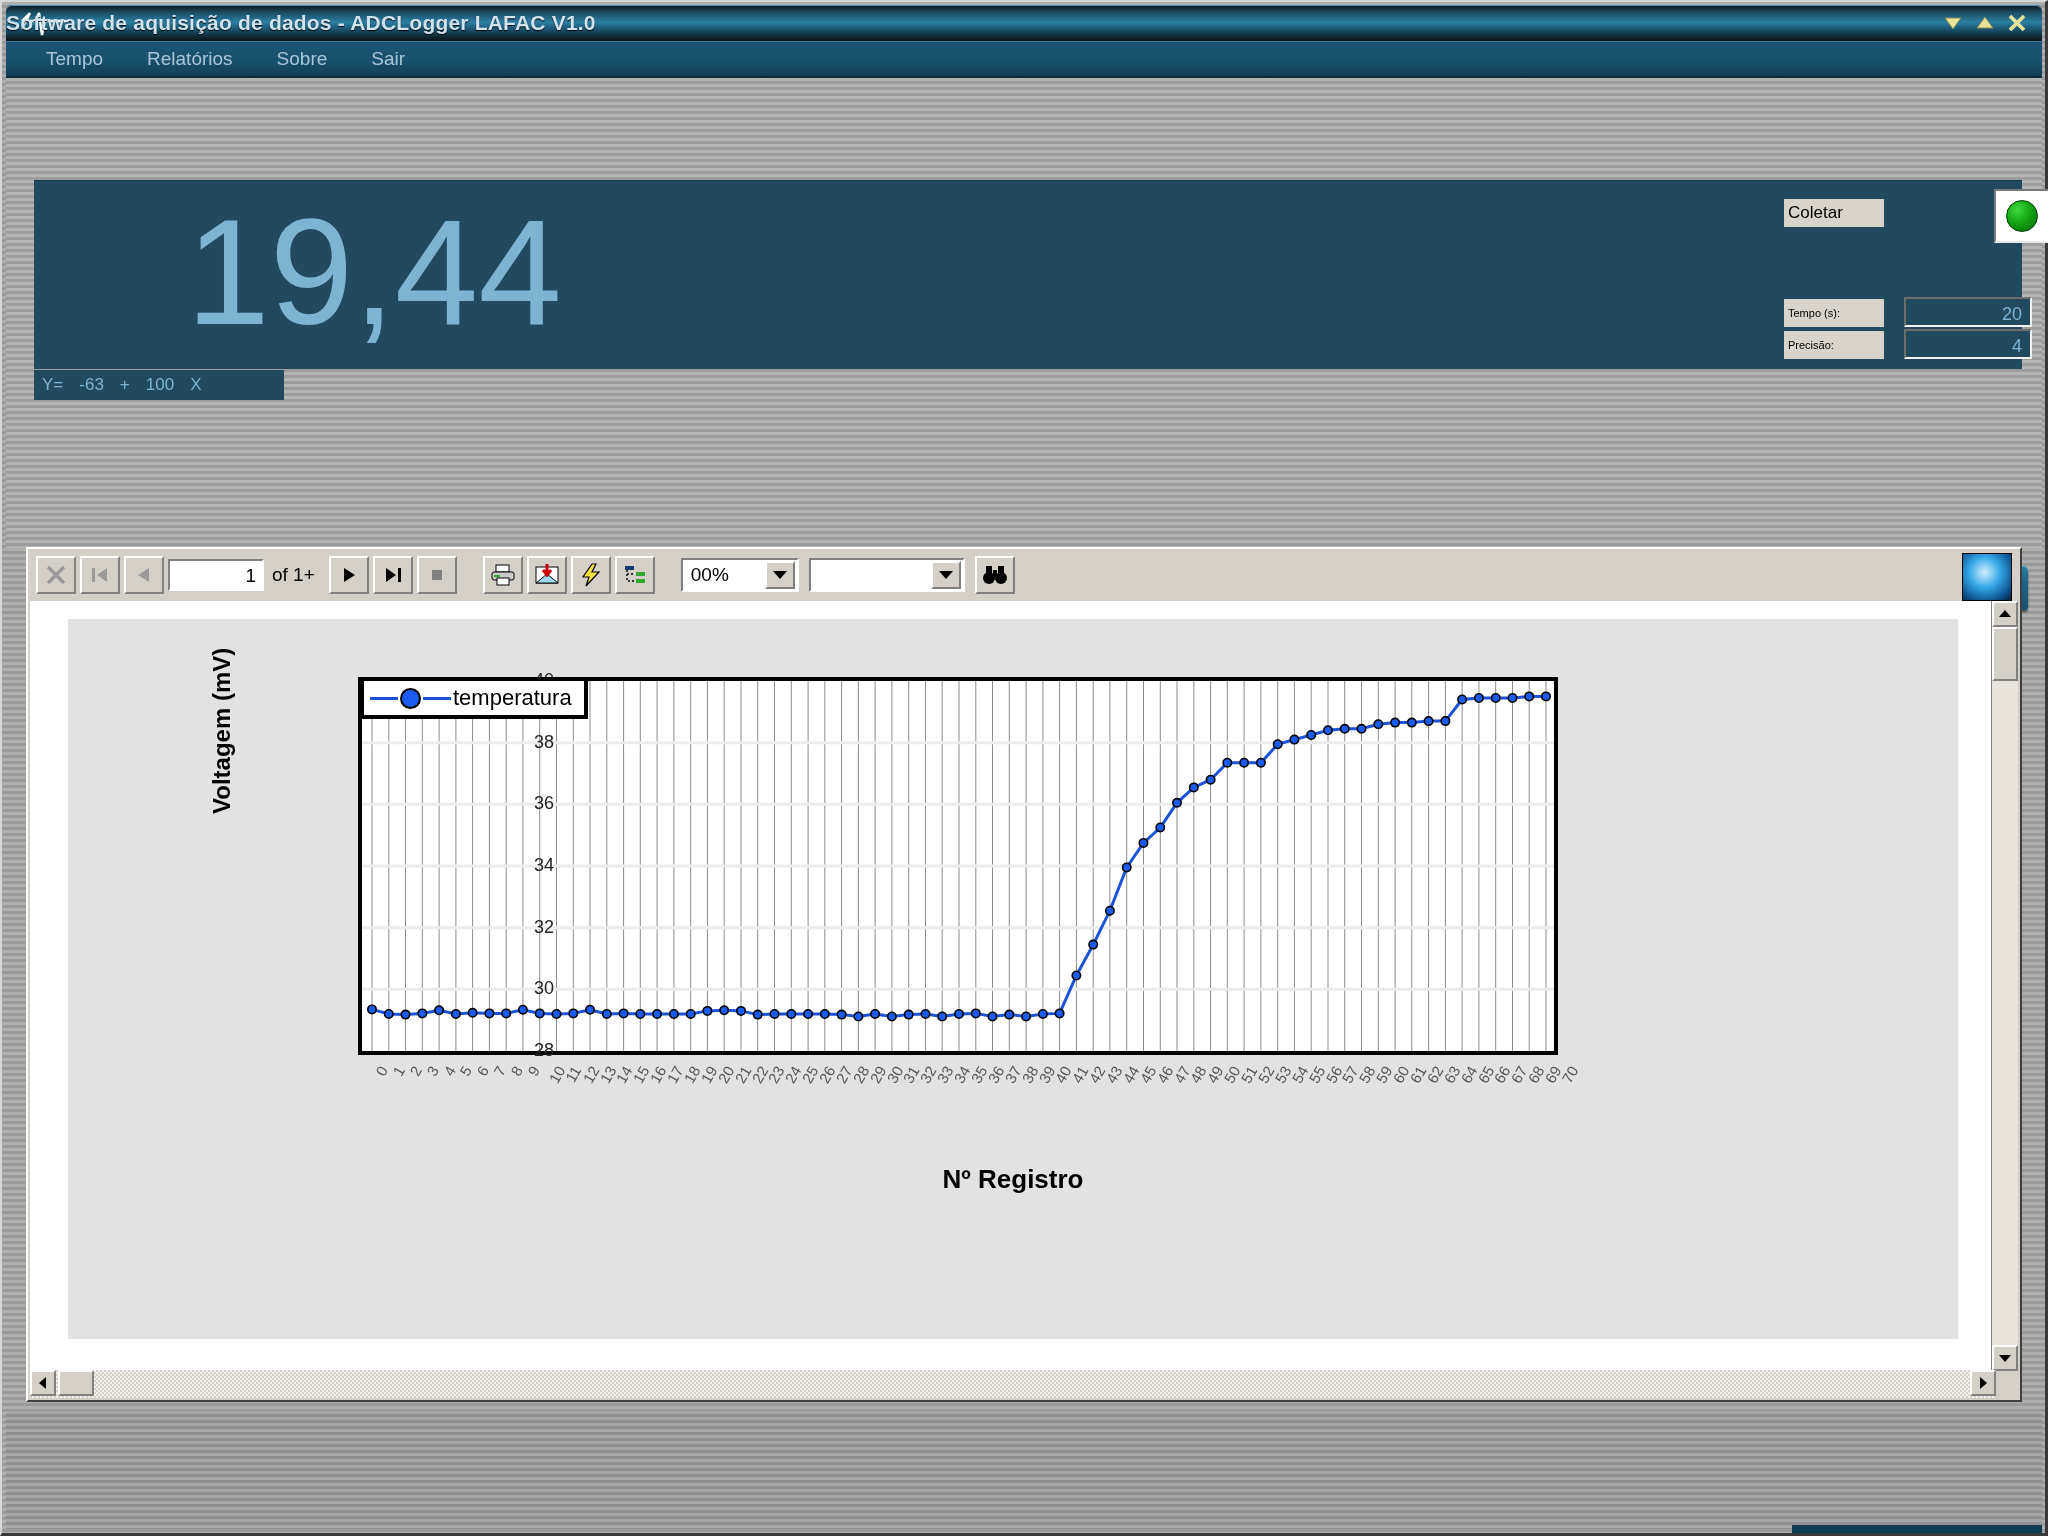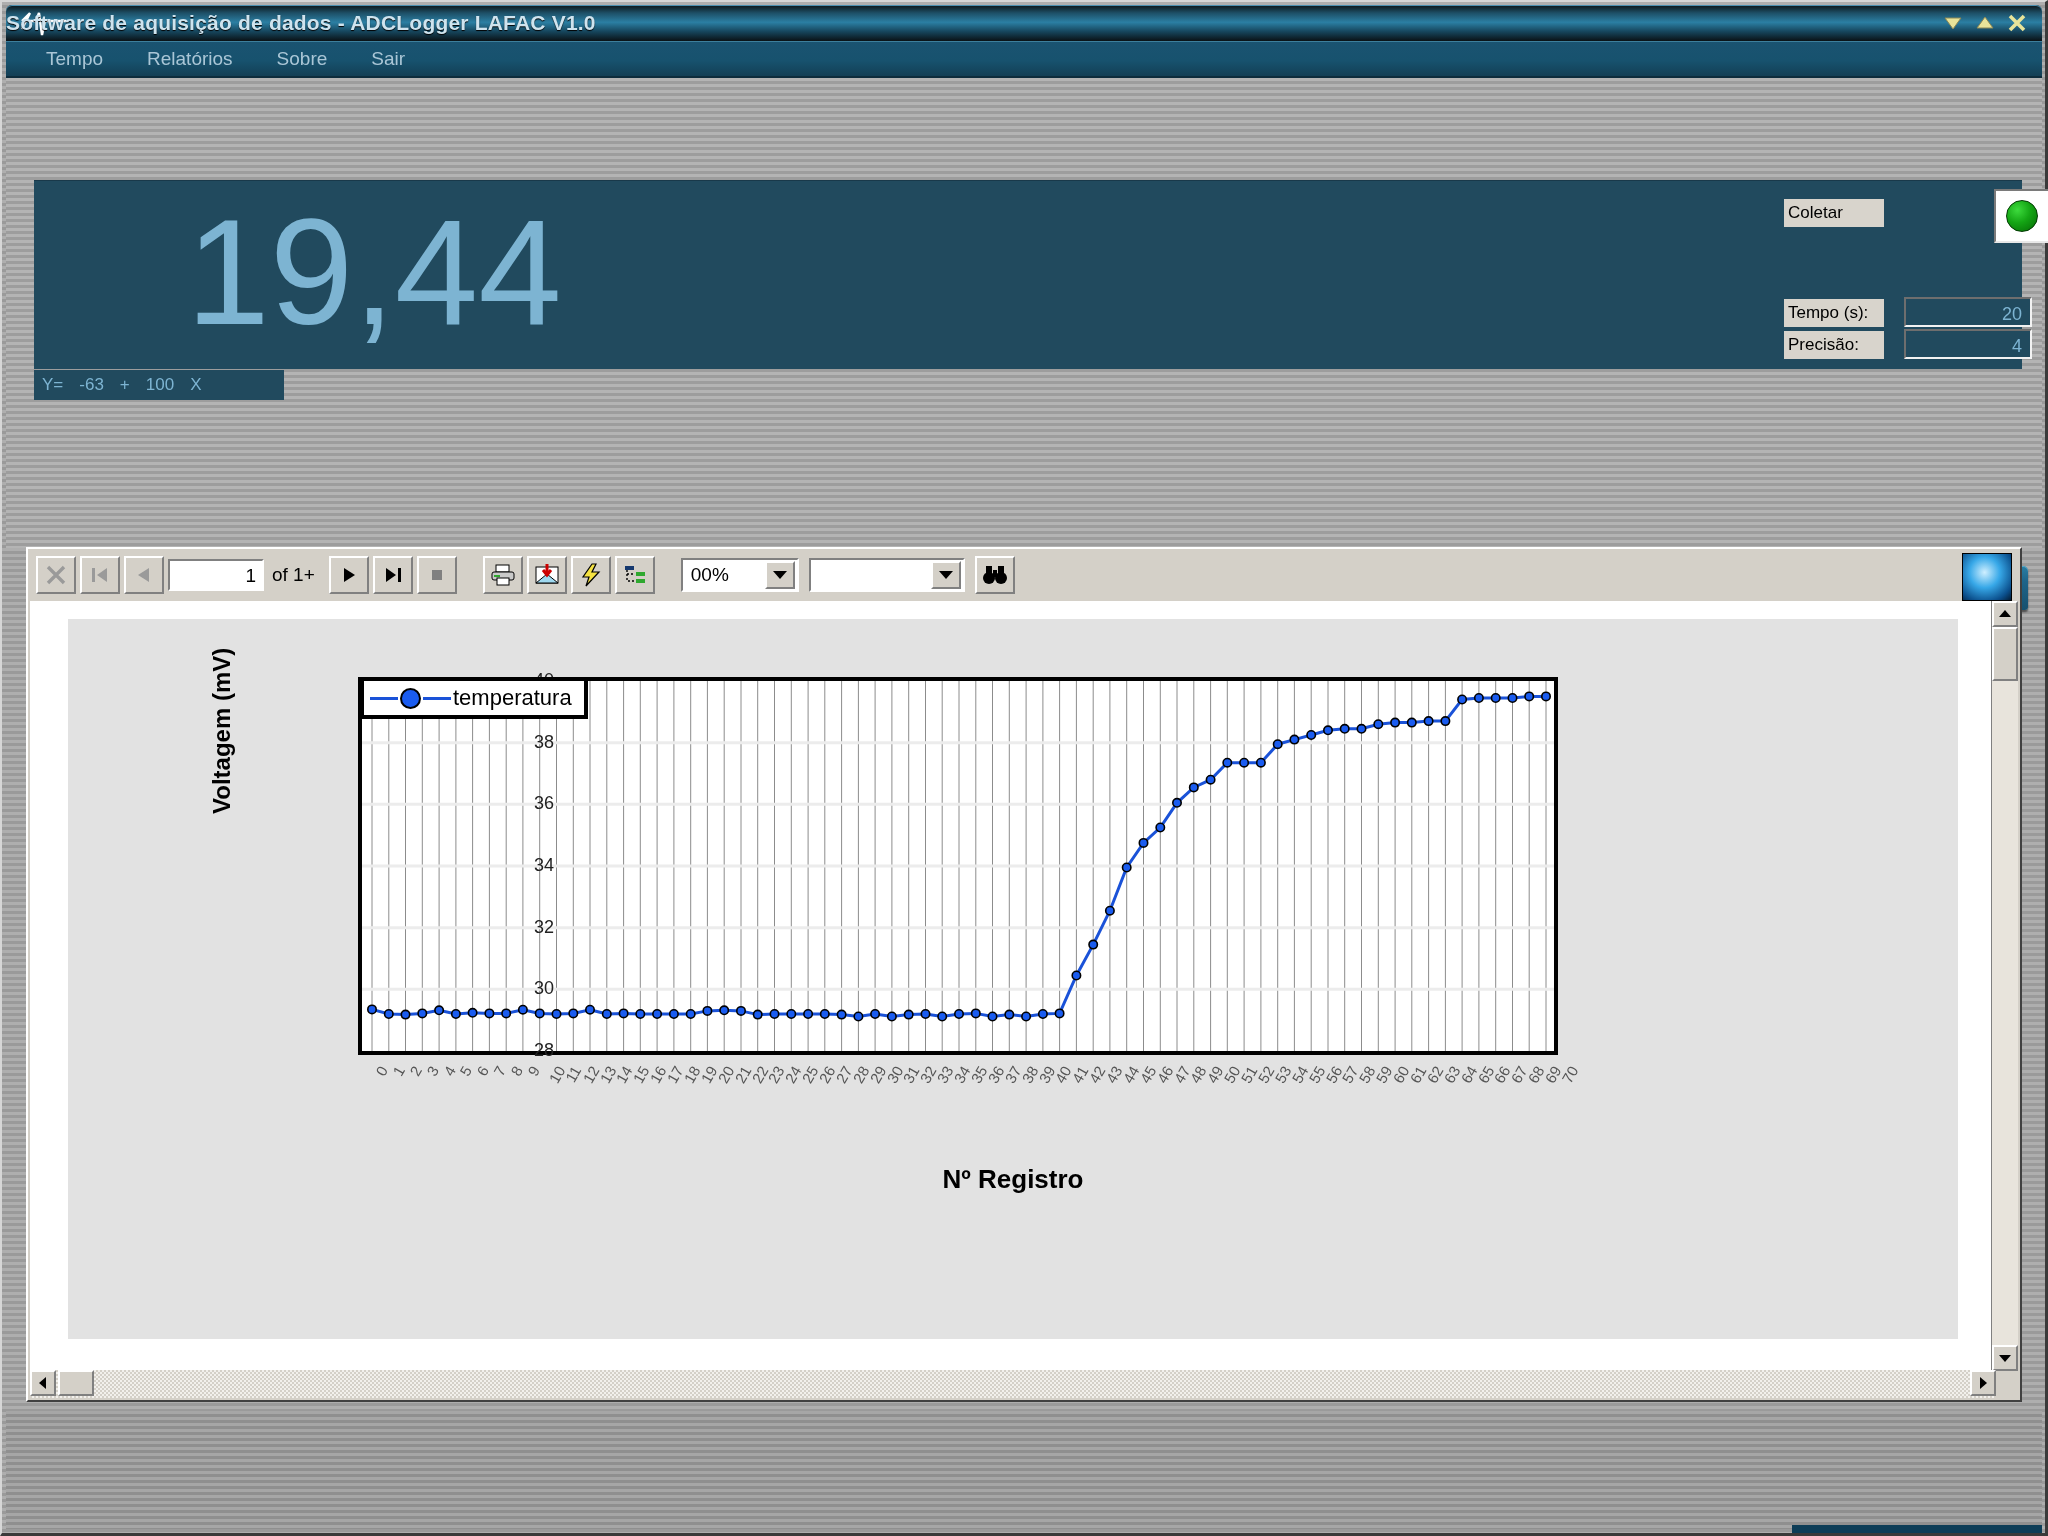--- a/index.html
+++ b/index.html
@@ -62,21 +62,21 @@
   #led-box{
     position:absolute;left:1960px;top:8px;width:52px;height:50px;background:#fff;
     border:2px solid #7a7a7a;border-right-color:#e8e8e8;border-bottom-color:#e8e8e8;
     display:flex;align-items:center;justify-content:center;
   }
   #led{width:30px;height:30px;border-radius:50%;
     background:radial-gradient(circle at 35% 30%,#3ddb3d 0%,#14a514 45%,#046804 100%);
     border:1px solid #023a02;}
   .fld-label{
     position:absolute;left:1750px;width:100px;height:28px;line-height:28px;
-    background:#d8d4cc;color:#000;font-size:17px;padding-left:4px;box-sizing:border-box;
+    background:#d8d4cc;color:#000;font-size:11px;padding-left:4px;box-sizing:border-box;
   }
   .fld-value{
     position:absolute;left:1870px;width:128px;height:30px;line-height:30px;
     background:#214a5e;color:#7db4d2;font-size:18px;text-align:right;padding-right:8px;
     box-sizing:border-box;border:2px solid #6e6e6e;border-right-color:#f2f2f2;border-bottom-color:#f2f2f2;
   }
   #formula-bar{
     position:absolute;left:28px;top:292px;width:250px;height:30px;
     background:#214a5e;color:#7db4d2;font-size:17px;display:flex;align-items:center;
   }

